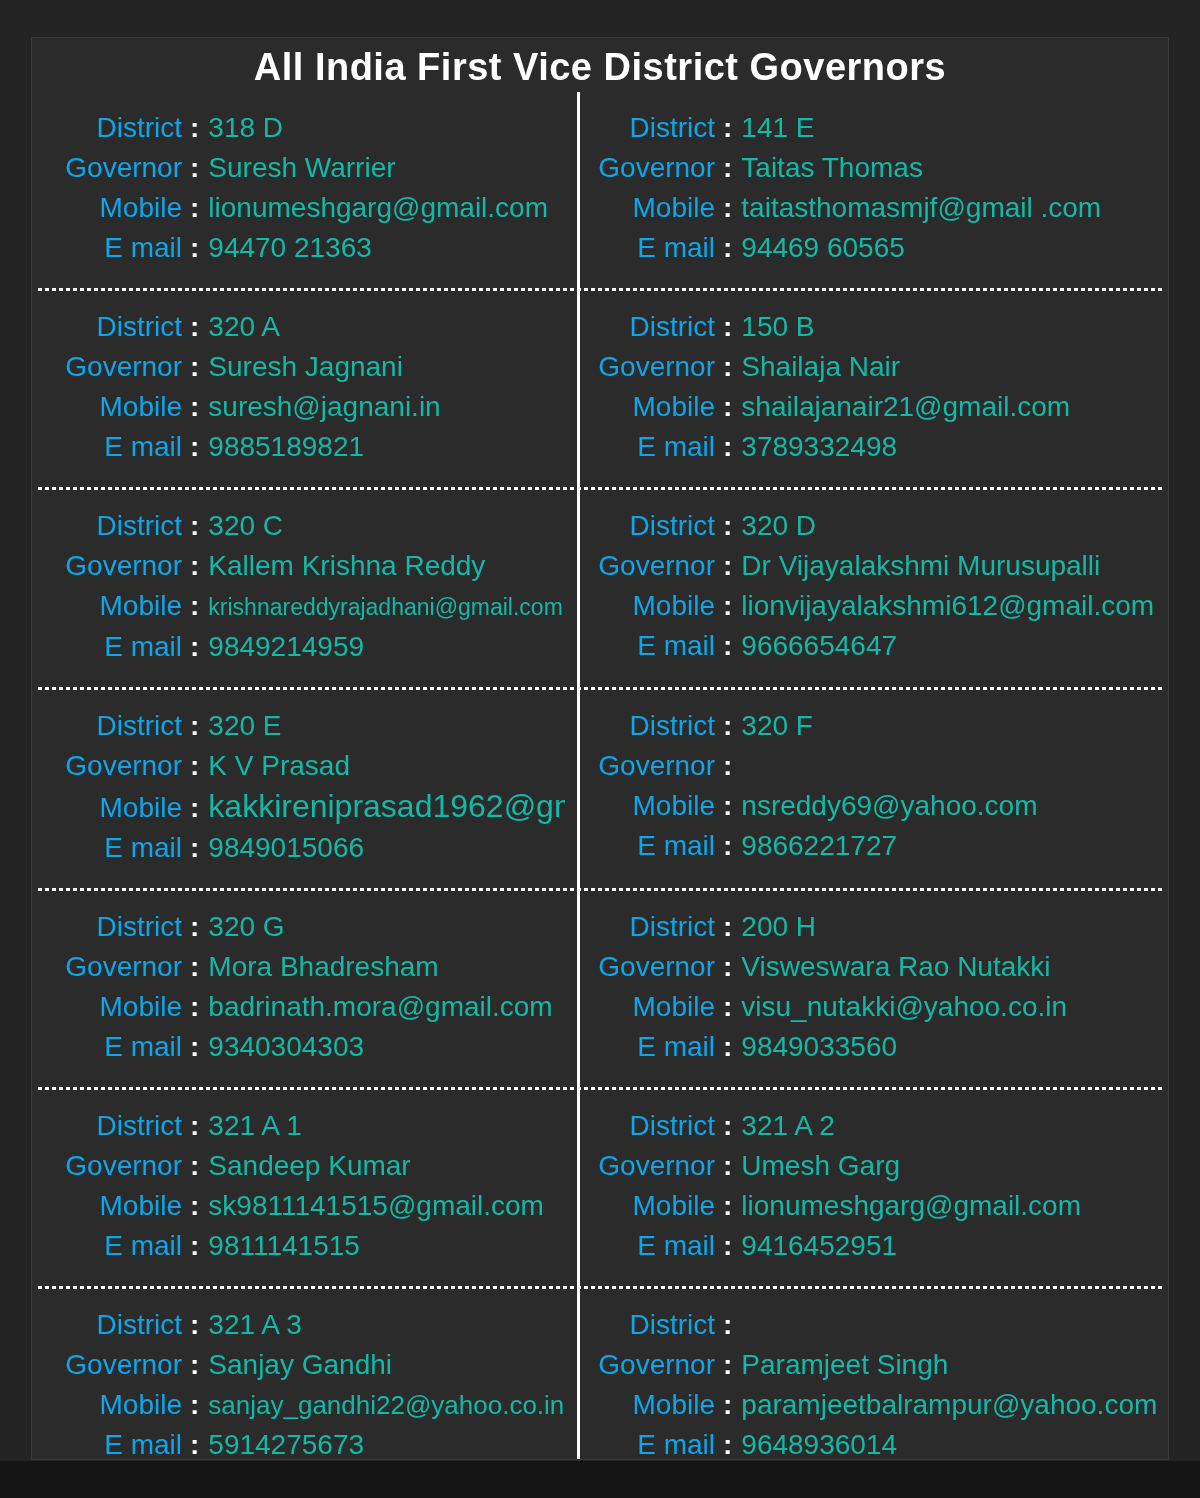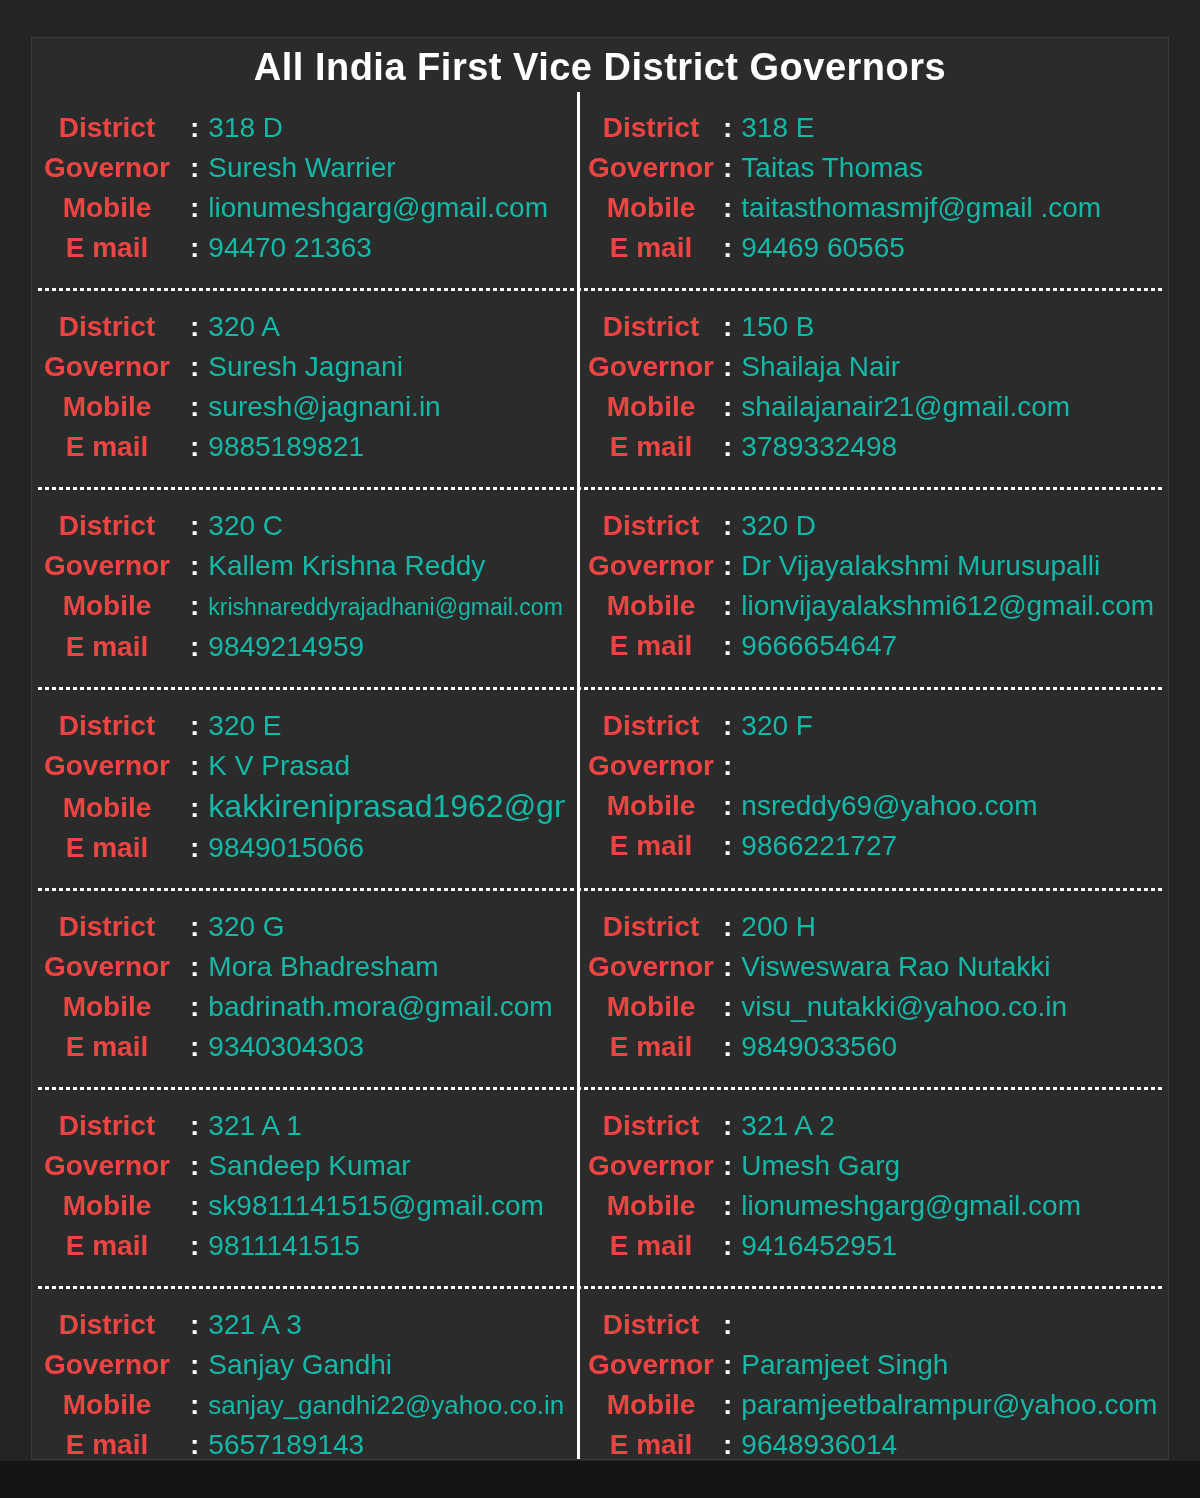--- a/index.html
+++ b/index.html
@@ -57,23 +57,23 @@
   .line{
     display:flex;
     align-items:baseline;
     line-height:40px;
     font-size:28px;
     white-space:nowrap;
   }
   .lbl{
     flex:0 0 150px;
     width:150px;
-    text-align:center;
-    font-weight:bold;
-    color:#ef4444;
+    text-align:right;
+    font-weight:normal;
+    color:#0ea5e9;
   }
   .cell.right .lbl{flex-basis:128px;width:128px;}
   .sep{
     padding:0 9px 0 8px;
     font-weight:bold;
     color:#ffffff;
   }
   .val{
     flex:1 1 auto;
     min-width:0;
@@ -110,21 +110,21 @@
         <div class="line">
             <span class="lbl">E mail</span>
             <span class="sep">:</span>
             <span class="val">94470 21363</span>
           </div>
       </div>
       <div class="cell right">
         <div class="line">
             <span class="lbl">District</span>
             <span class="sep">:</span>
-            <span class="val">318 E</span>
+            <span class="val">141 E</span>
           </div>
         <div class="line">
             <span class="lbl">Governor</span>
             <span class="sep">:</span>
             <span class="val">Taitas Thomas</span>
           </div>
         <div class="line">
             <span class="lbl">Mobile</span>
             <span class="sep">:</span>
             <span class="val">taitasthomasmjf@gmail .com</span>
@@ -390,21 +390,21 @@
             <span class="val">Sanjay Gandhi</span>
           </div>
         <div class="line">
             <span class="lbl">Mobile</span>
             <span class="sep">:</span>
             <span class="val" style="font-size: 26px;">sanjay_gandhi22@yahoo.co.in</span>
           </div>
         <div class="line">
             <span class="lbl">E mail</span>
             <span class="sep">:</span>
-            <span class="val">5657189143</span>
+            <span class="val">5914275673</span>
           </div>
       </div>
       <div class="cell right">
         <div class="line">
             <span class="lbl">District</span>
             <span class="sep">:</span>
           </div>
         <div class="line">
             <span class="lbl">Governor</span>
             <span class="sep">:</span>

